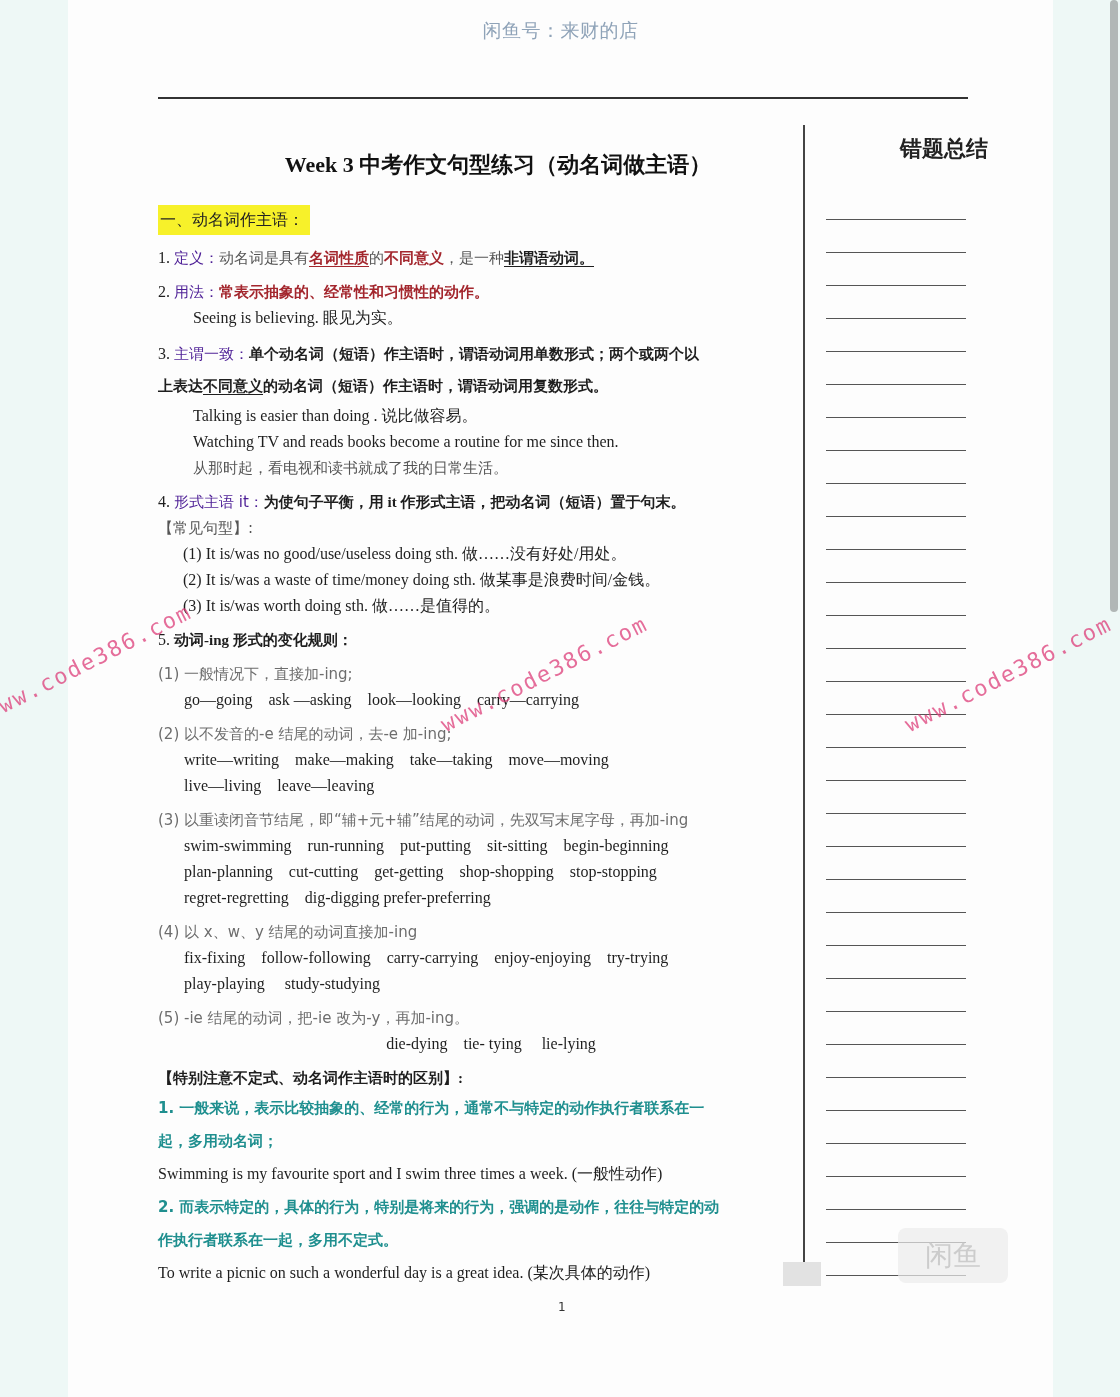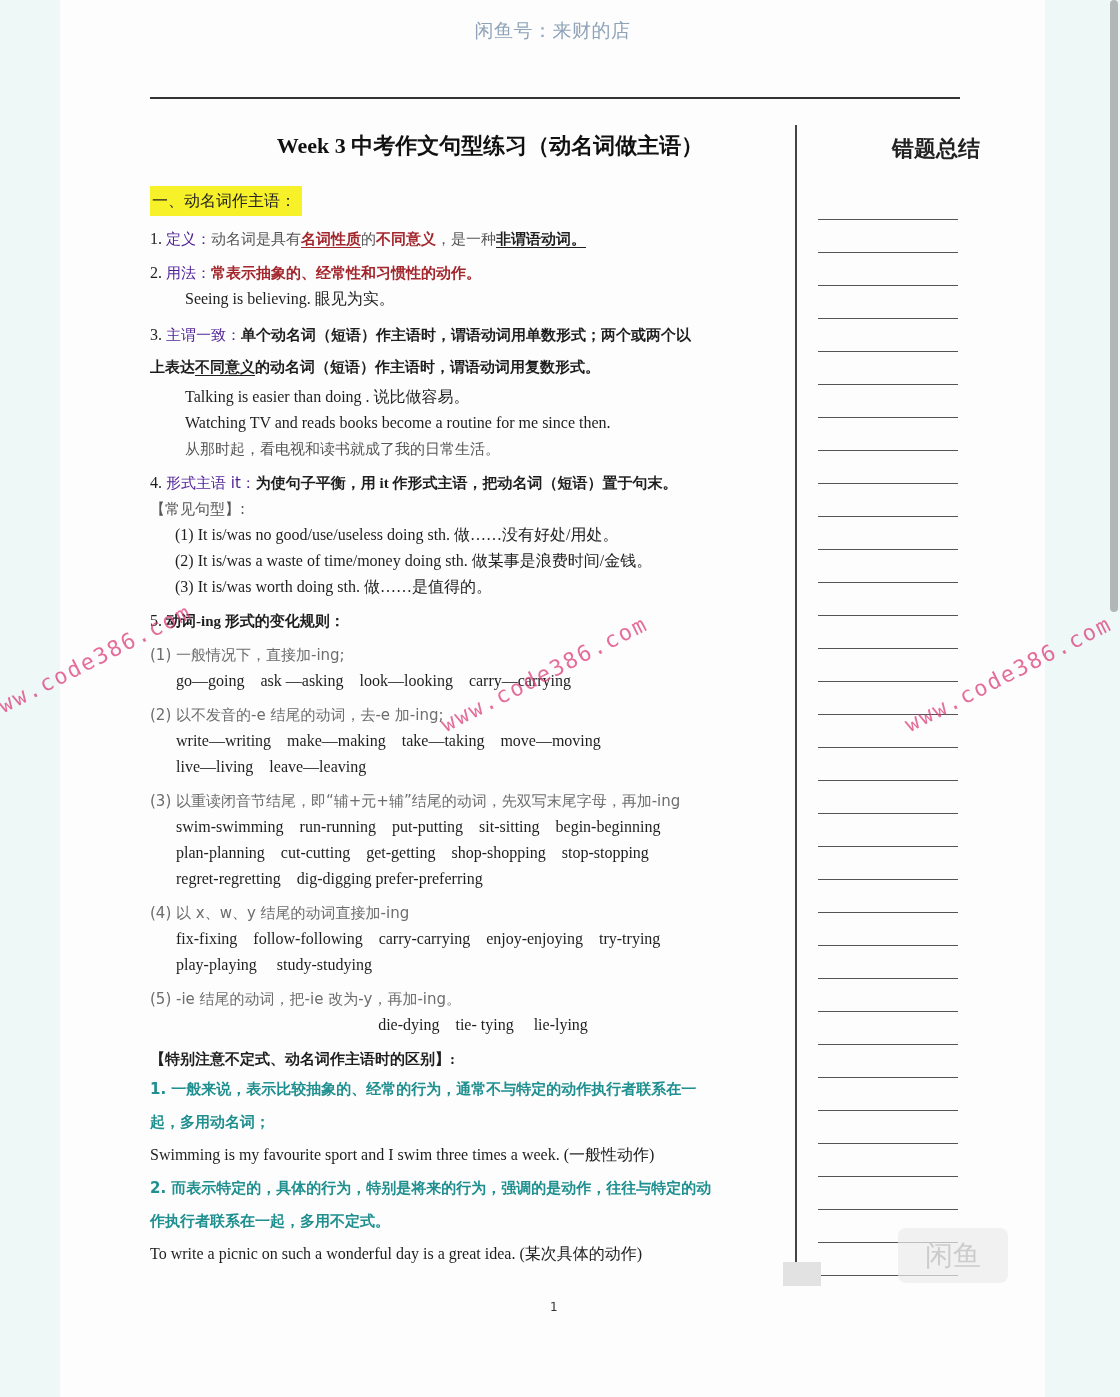--- a/index.html
+++ b/index.html
@@ -4,38 +4,38 @@
 <style>
   * { box-sizing: border-box; margin: 0; padding: 0; }
   html, body { width: 1120px; height: 1397px; overflow: hidden; }
   body {
     background: #eef8f6;
     font-family: "Liberation Serif", "DejaVu Serif", serif;
     color: #1e1e1e;
     position: relative;
   }
   .page {
-    position: absolute; left: 60px; top: 0; width: 985px; height: 1397px;
+    position: absolute; left: 68px; top: 0; width: 985px; height: 1397px;
     background: #fdfdfd;
   }
   .shop-header {
     position: absolute; left: 0; right: 0; top: 18px; text-align: center;
     font-family: "DejaVu Sans", sans-serif; font-size: 19px; color: #8fa3b8;
     letter-spacing: 0.5px; font-weight: 300;
   }
   .header-rule {
     position: absolute; left: 90px; top: 97px; width: 810px; height: 1.5px; background: #333;
   }
   .divider {
     position: absolute; left: 735px; top: 125px; width: 2px; height: 1140px; background: #444;
   }
   .main { position: absolute; left: 90px; top: 130px; width: 640px; }
   .title {
     text-align: center; font-size: 22px; font-weight: bold; color: #111;
-    margin-top: 0; height: 44px; line-height: 32px; padding-left: 40px;
+    margin-top: 19px; height: 44px; line-height: 32px; padding-left: 40px;
   }
   .section-head {
     display: inline-block; background: #f7f12a; padding: 3px 6px 3px 2px;
     font-family: "DejaVu Sans", sans-serif; font-size: 16px; color: #222;
     height: 30px; line-height: 24px; margin-top: 12px;
   }
   .line { font-size: 16px; line-height: 26px; white-space: nowrap; }
   .pt { margin-top: 8px; }
   .indent1 { padding-left: 35px; }
   .indent2 { padding-left: 25px; }

